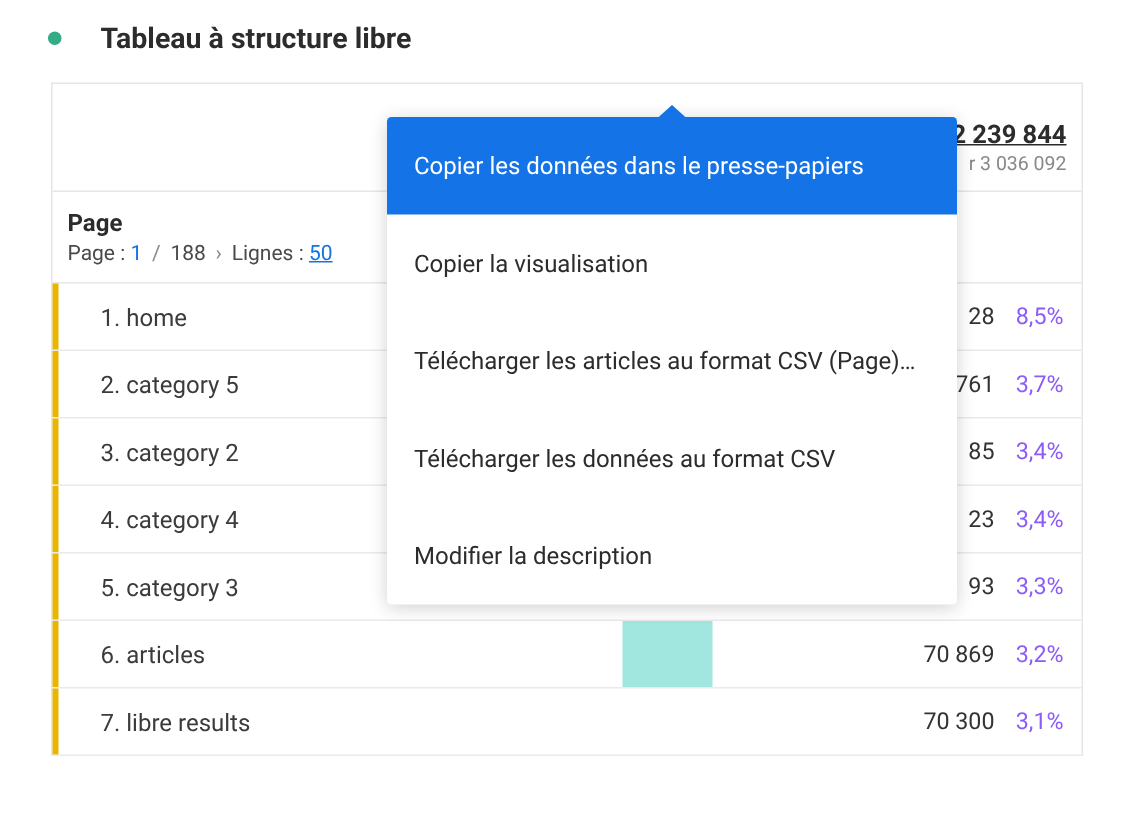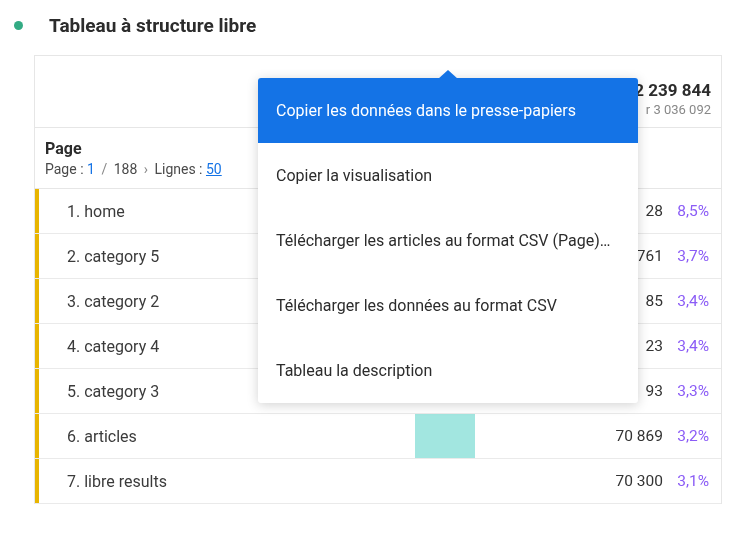--- a/index.html
+++ b/index.html
@@ -9,21 +9,21 @@
       width: 750px;
       height: 542px;
       overflow: hidden;
       position: relative;
       font-size: 15px;
       color: #2c2c2c;
     }
     .panel-header {
       display: flex;
       align-items: center;
-      padding: 14px 0 18px 14px;
+      padding: 14px 0 18px 32px;
     }
     .status-dot {
       width: 9px;
       height: 9px;
       border-radius: 50%;
       background: #33ab84;
       margin-right: 26px;
     }
     .panel-title {
       font-size: 19px;
@@ -42,20 +42,21 @@
     }
     .column-total-area {
       position: absolute;
       right: 10px;
       top: 24px;
       text-align: right;
     }
     .big-total {
       font-weight: 700;
       font-size: 17px;
+      text-decoration: underline;
     }
     .sub-total {
       font-size: 13px;
       color: #888;
       margin-top: 2px;
     }
     .dim-header {
       border-bottom: 1px solid #e6e6e6;
       padding: 11px 0 11px 10px;
     }
@@ -222,14 +223,14 @@
     <div class="row-pct">3,1%</div>
   </div>
 
 </div>
 
 <div class="context-menu">
   <div class="menu-item active">Copier les données dans le presse-papiers</div>
   <div class="menu-item">Copier la visualisation</div>
   <div class="menu-item">Télécharger les articles au format CSV (Page)…</div>
   <div class="menu-item">Télécharger les données au format CSV</div>
-  <div class="menu-item">Tableau la description</div>
+  <div class="menu-item">Modifier la description</div>
 </div>
 
 </body></html>

